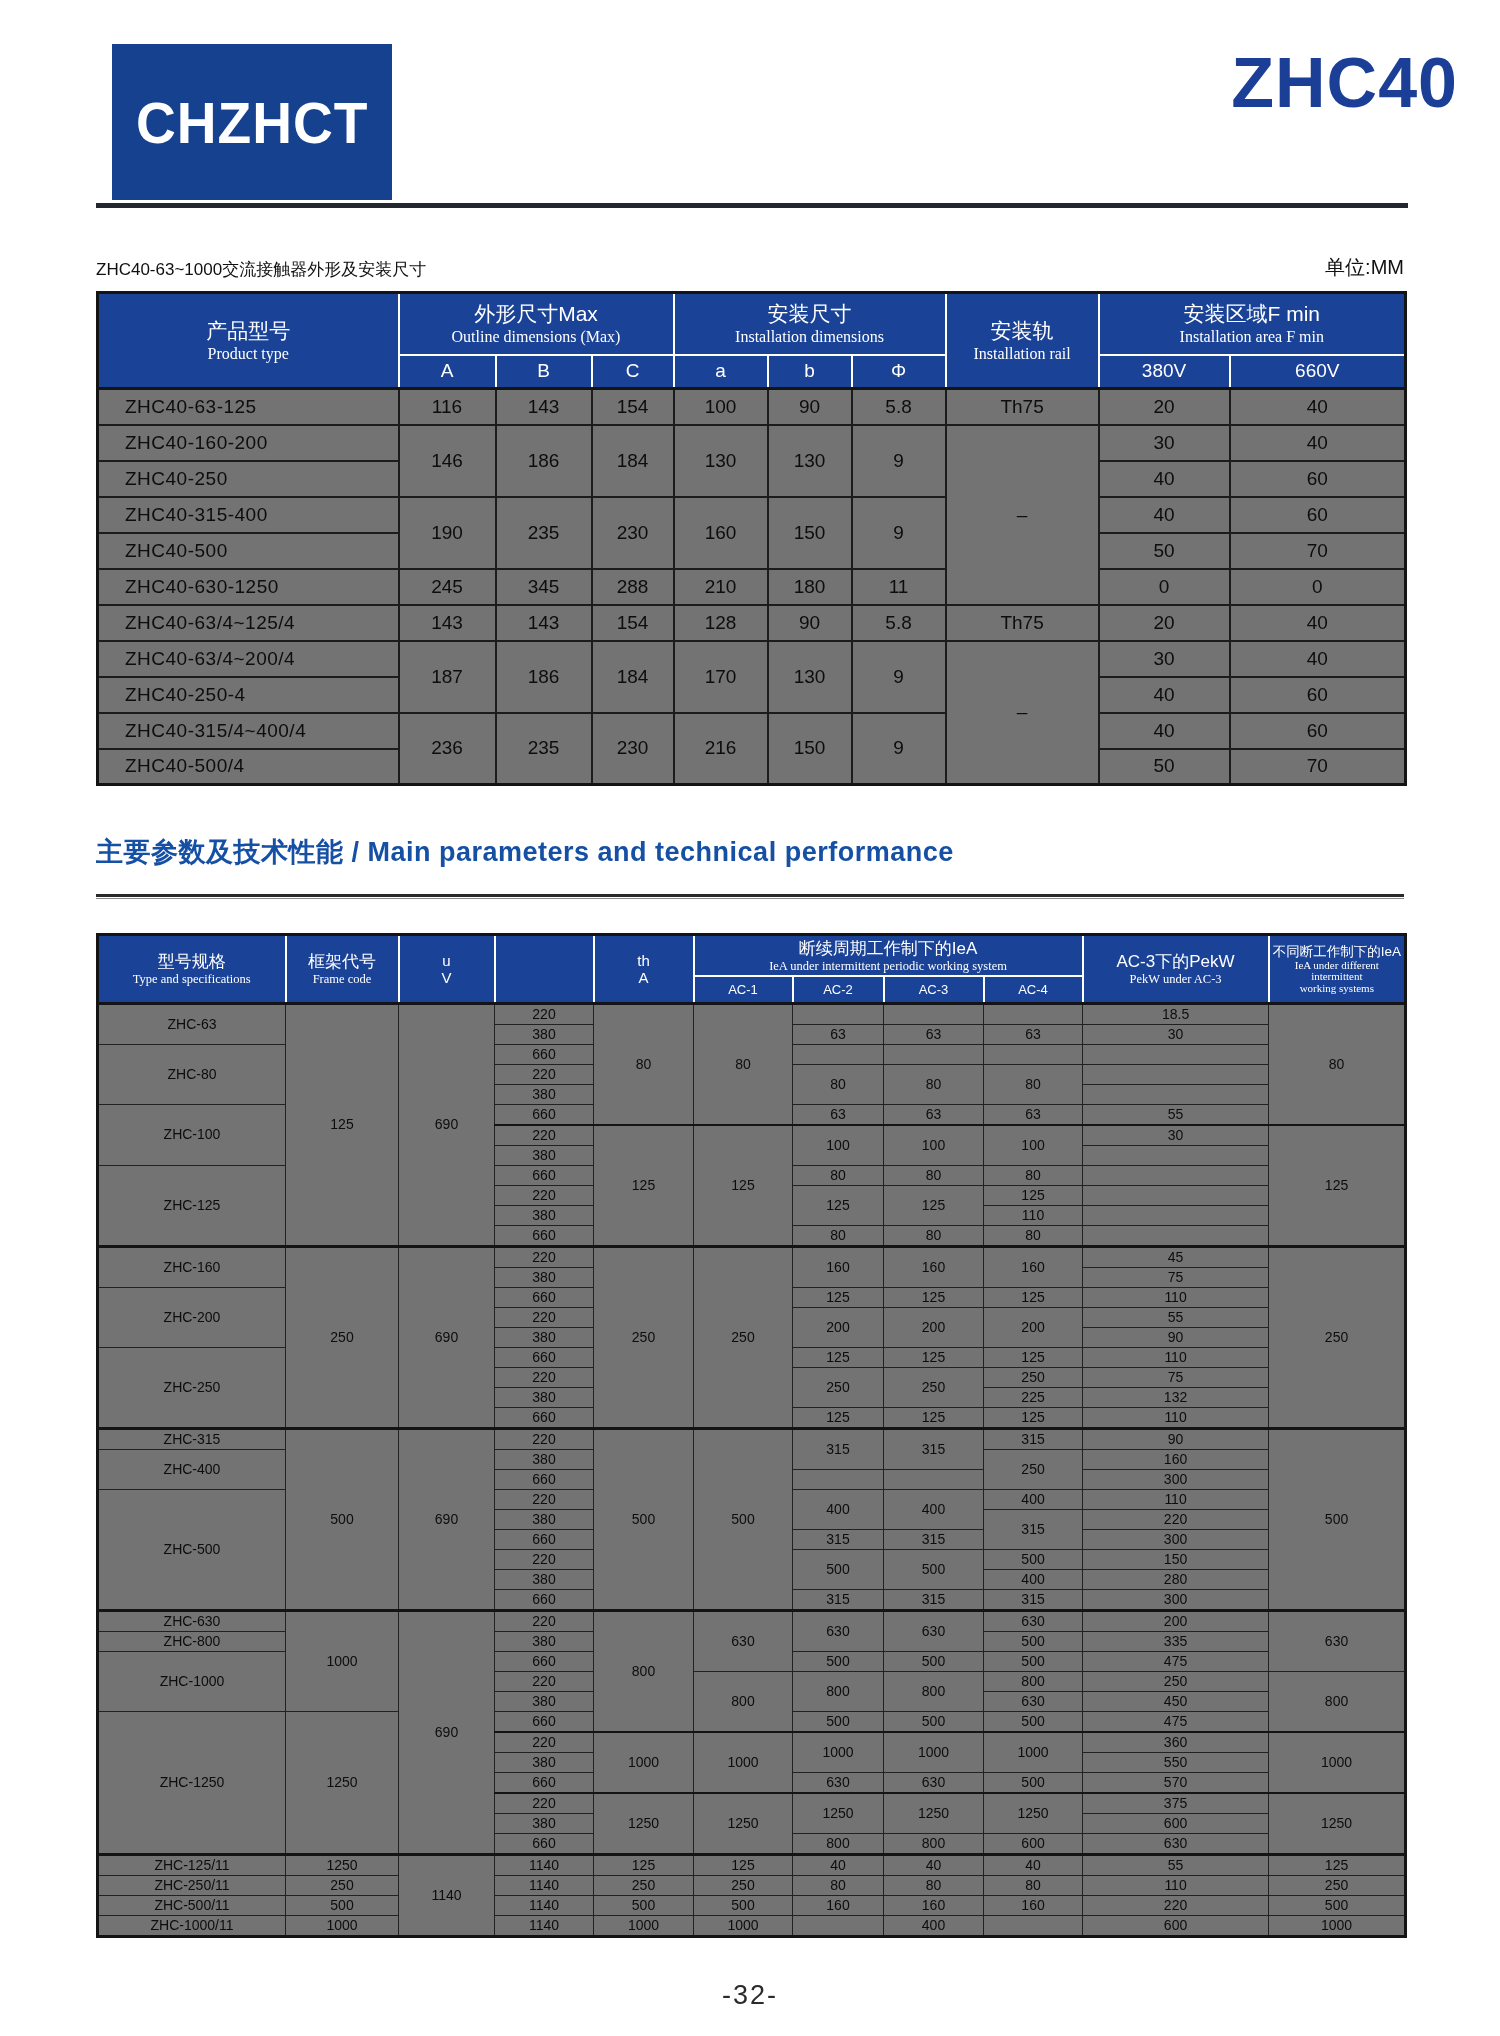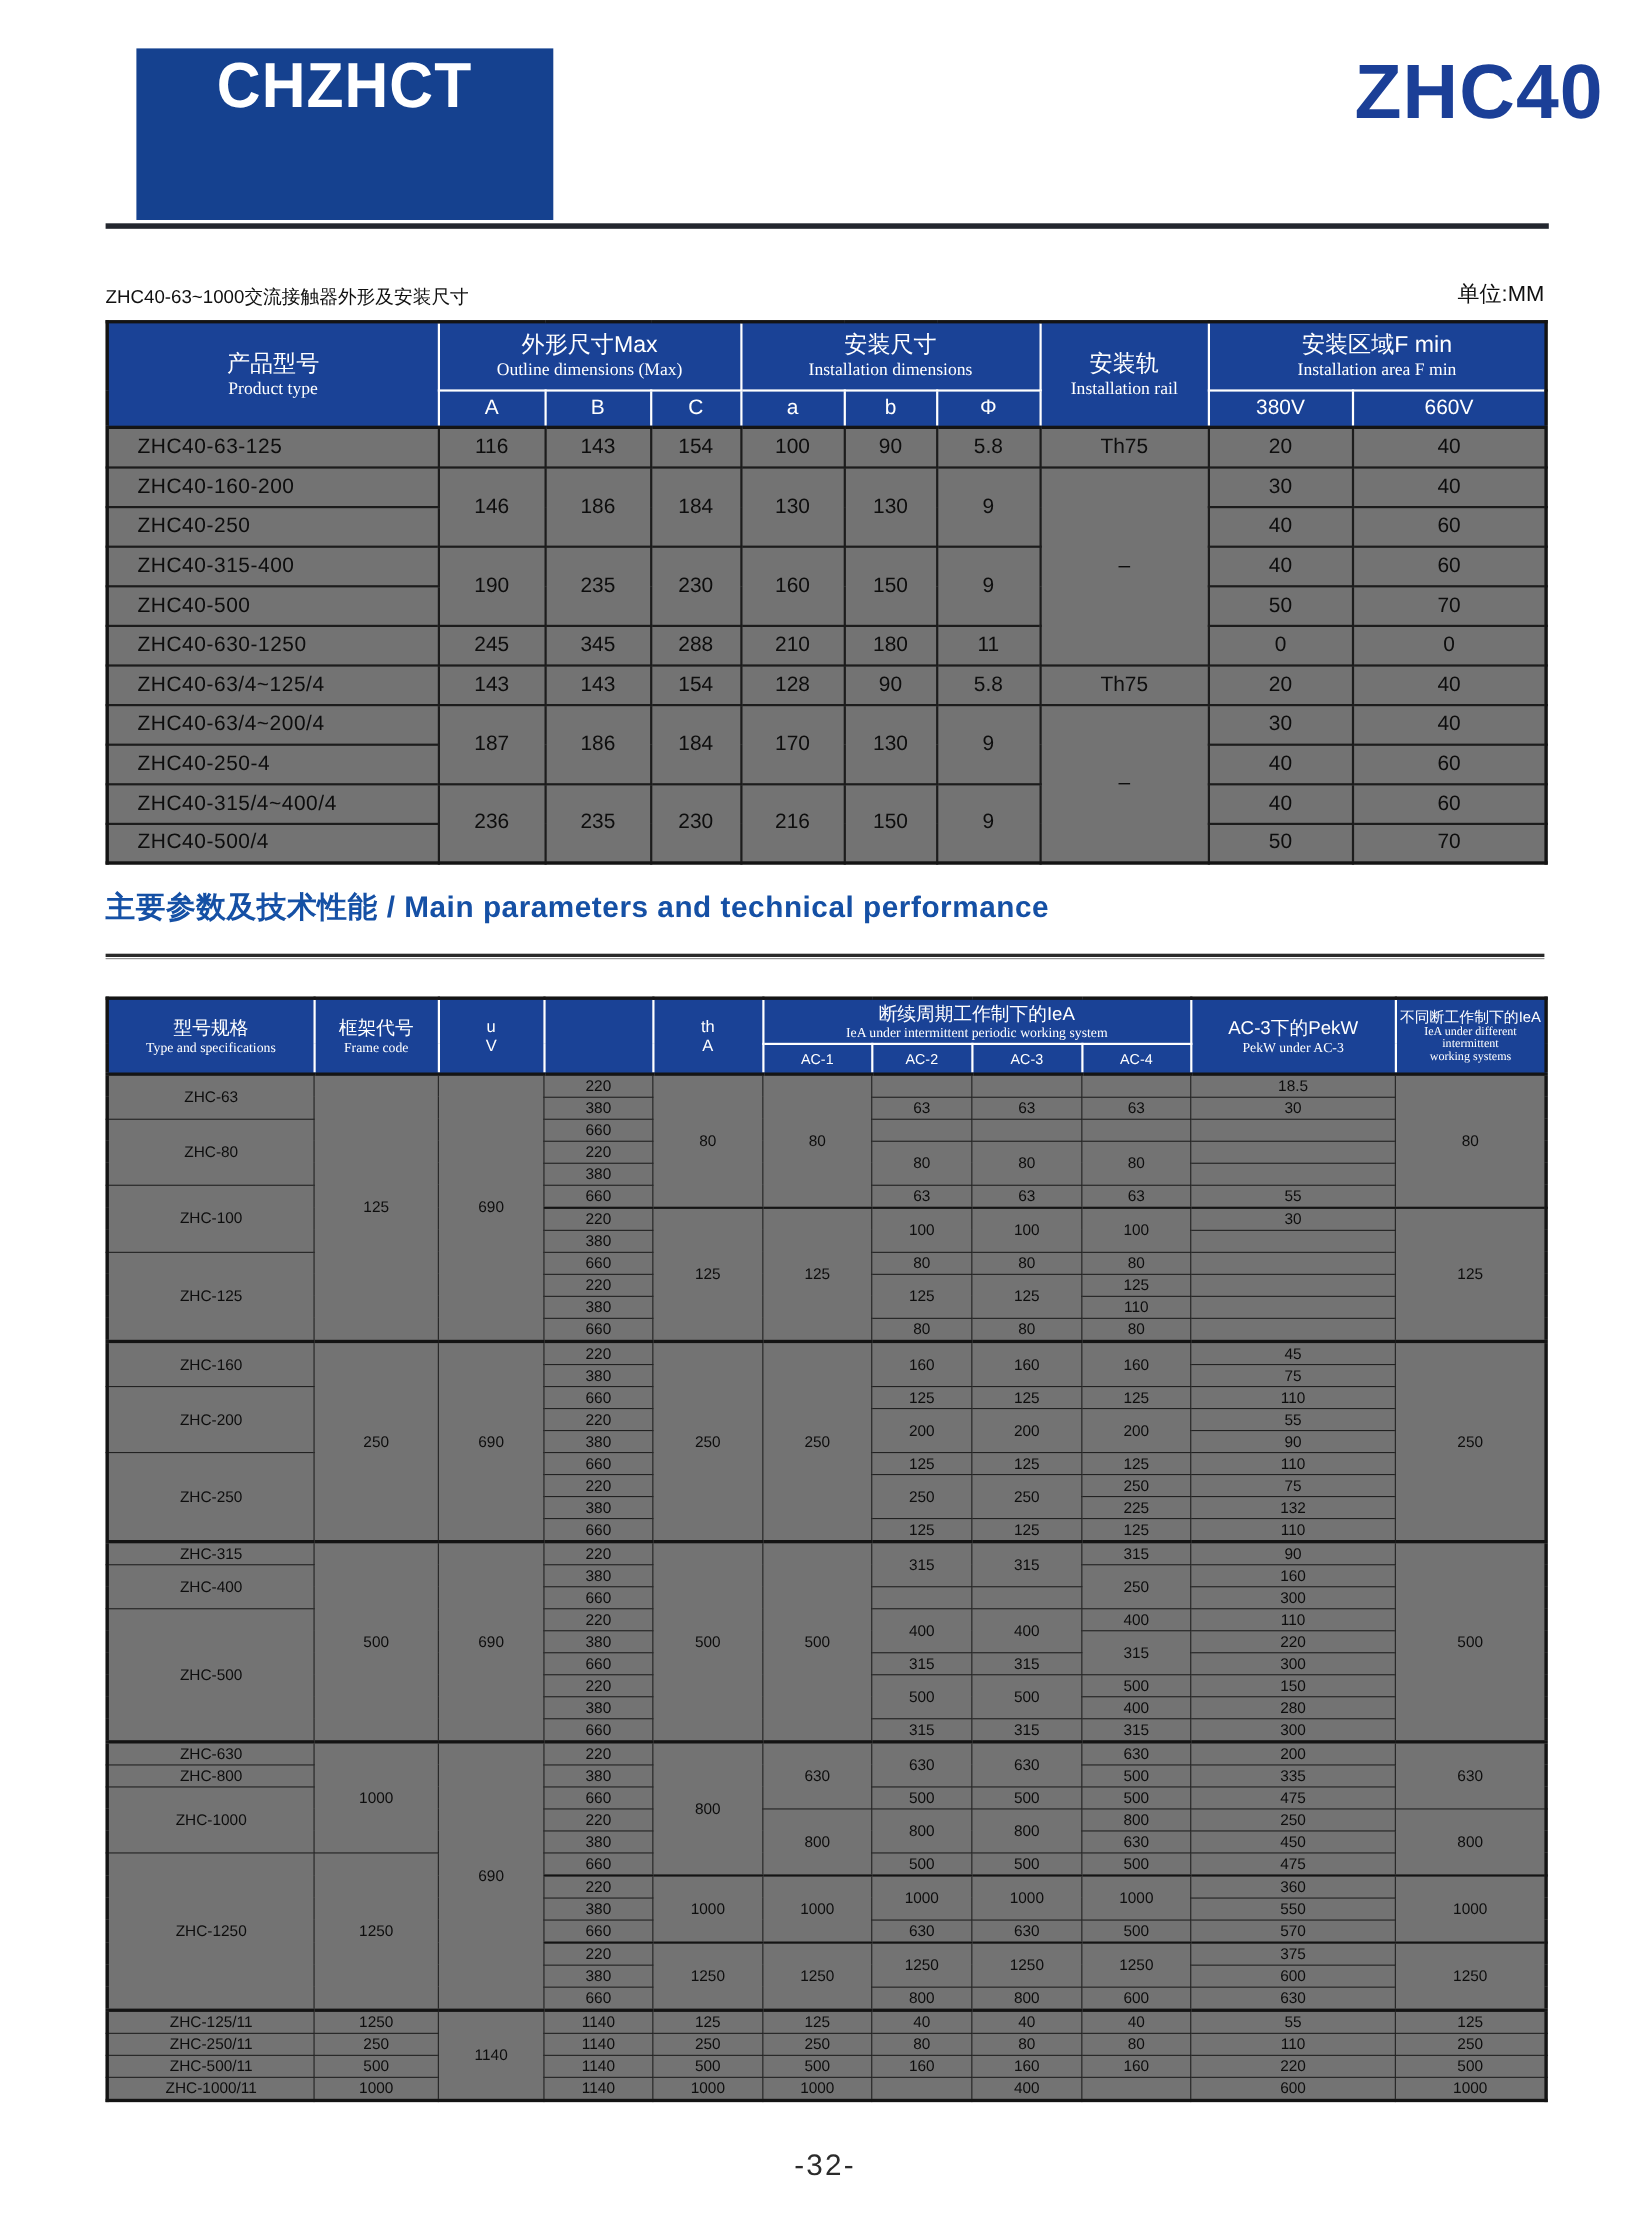--- a/index.html
+++ b/index.html
@@ -7,43 +7,43 @@
   body {
     width:1500px; height:2036px; position:relative;
     font-family:"Liberation Sans","DejaVu Sans",sans-serif;
     color:#111; overflow:hidden;
   }
   .content { position:absolute; left:96px; top:0; width:1308px; }
 
   
   .pagehead { position:relative; height:212px; }
   .logo {
-    position:absolute; left:28px; top:44px; width:379px; height:156px;
-    background:#15418f; display:flex; align-items:flex-start; justify-content:center;
+    position:absolute; left:16px; top:44px; width:280px; height:156px;
+    background:#15418f; display:flex; align-items:center; justify-content:center;
   }
   .logo-text {
     color:#fff; font-size:58px; font-weight:800; letter-spacing:1px;
     transform:scaleX(.95); white-space:nowrap;
   }
   .model {
     position:absolute; right:-54px; top:48px;
     font-size:70px; font-weight:800; color:#1b3f97; letter-spacing:1px; line-height:1;
   }
   .subtitle {
     position:absolute; right:0; top:160px;
     font-size:27px; font-weight:600; color:#15151d; white-space:nowrap;
   }
   .headrule { position:absolute; left:0; right:-4px; top:203px; height:5px; background:#23272f; }
 
   
   .dimhead { margin-top:42px; display:flex; justify-content:space-between; align-items:flex-end; }
   .dimhead .lt { font-size:17px; color:#101010; }
   .dimhead .rt { font-size:20px; color:#101010; }
 
-  .paramshead { margin-top:21px; }
+  .paramshead { margin-top:48px; }
   .paramshead .ptitle { font-size:27px; font-weight:800; color:#1550a5; letter-spacing:.5px; }
   .paramsrule { margin-top:24px; height:5px; border-top:3px solid #2a2a2a; border-bottom:1px solid #8a8a8a; }
 
   
   table { border-collapse:collapse; table-layout:fixed; width:1308px; background:#737373; }
   th {
     background:#1a4296; color:#fff; border:2px solid #fff;
     font-weight:normal; text-align:center; vertical-align:middle; padding:2px 0;
   }
   td { border-color:#1c1c1c; text-align:center; vertical-align:middle; color:#0d0d0d; }

